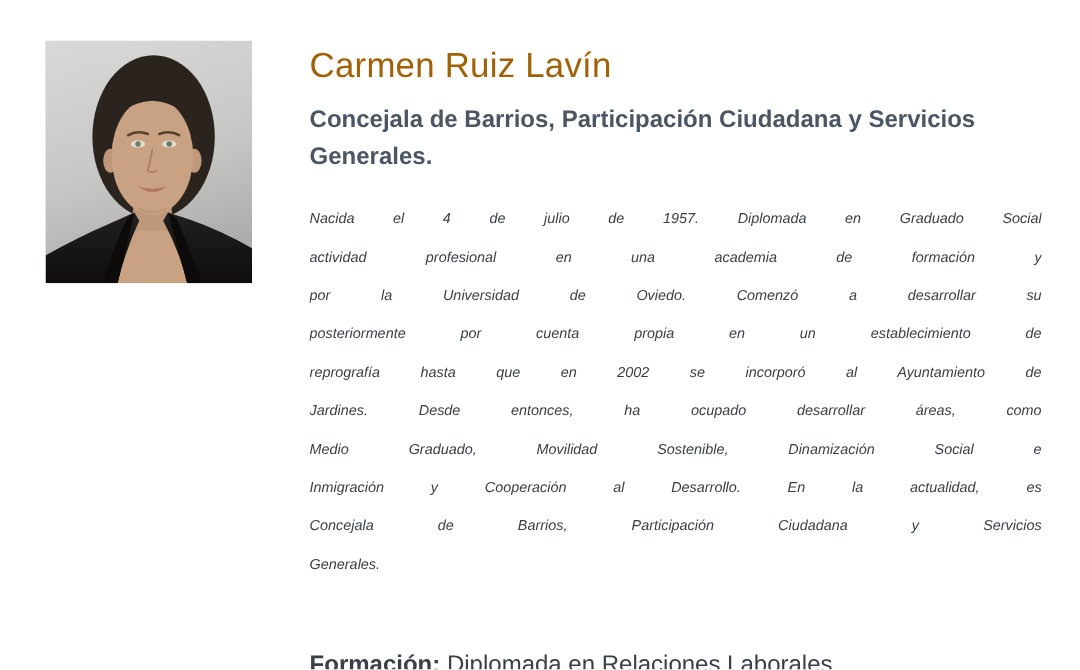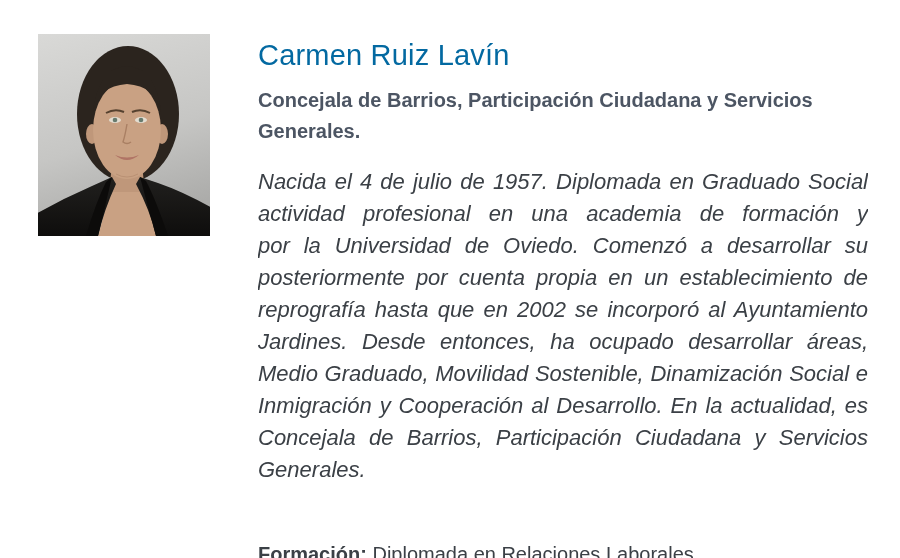--- a/index.html
+++ b/index.html
@@ -10,30 +10,30 @@
   .page{position:absolute;inset:0;width:900px;height:558px;background:#ffffff;overflow:hidden;}
 
   .photo{
     position:absolute;left:38px;top:34px;width:172px;height:202px;
     overflow:hidden;background:#c4c4c2;
   }
   .photo svg{display:block;width:172px;height:202px;}
 
   .name{
     position:absolute;left:258px;top:36px;width:612px;
-    font-size:29px;line-height:38px;font-weight:400;color:#0369a1;
+    font-size:29px;line-height:38px;font-weight:400;color:#a16207;
     letter-spacing:0.2px;
   }
   .role{
     position:absolute;left:258px;top:85px;width:612px;
     font-size:20px;line-height:31px;font-weight:700;color:#4c5563;
   }
   .bio{
     position:absolute;left:258px;top:166px;width:610px;
-    font-size:22px;line-height:32px;font-style:italic;color:#3b4046;
+    font-size:12px;line-height:32px;font-style:italic;color:#3b4046;
   }
   .bio .jline{
     text-align:justify;
     text-align-last:justify;
     white-space:normal;
     height:32px;overflow:hidden;
   }
   .bio .jline.last{
     text-align:left;text-align-last:left;
   }

